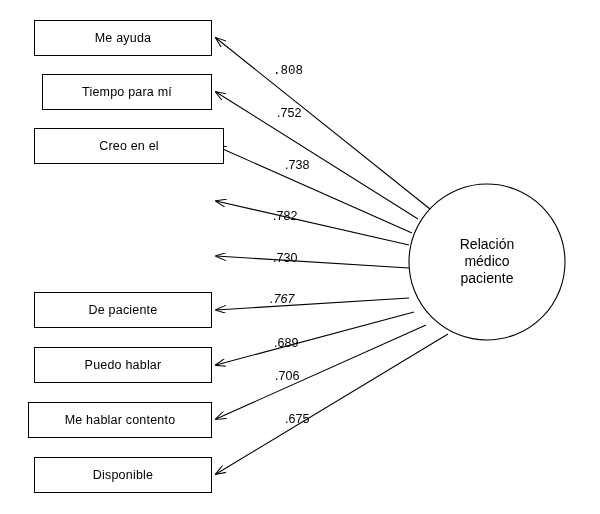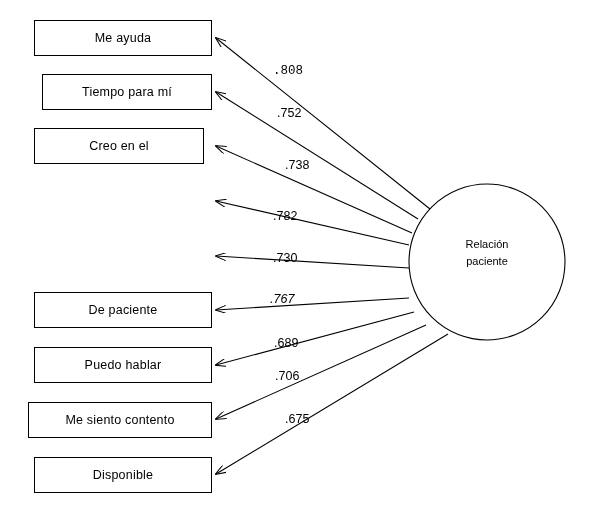--- a/index.html
+++ b/index.html
@@ -34,21 +34,21 @@
     align-items: center;
     justify-content: center;
     font-size: 12.5px;
     color: #000000;
     letter-spacing: 0.2px;
     white-space: nowrap;
   }
   .latent-label {
     position: absolute;
     text-align: center;
-    font-size: 11px;
+    font-size: 14px;
     line-height: 17px;
     color: #000000;
     white-space: nowrap;
   }
   .loading-label {
     position: absolute;
     font-size: 12.5px;
     color: #000000;
     white-space: nowrap;
   }
@@ -79,44 +79,45 @@
       <line x1="448" y1="334" x2="216" y2="474"></line>
     </g>
   </svg>
 
   <div class="indicator-box" style="left:34px; top:20px; width:178px; height:36px;">
     <span>Me ayuda</span>
   </div>
   <div class="indicator-box" style="left:42px; top:74px; width:170px; height:36px;">
     <span>Tiempo para mí</span>
   </div>
-  <div class="indicator-box" style="left:34px; top:128px; width:170px; height:36px;">
+  <div class="indicator-box" style="left:34px; top:128px; width:190px; height:36px;">
     <span>Creo en el</span>
   </div>
   <div class="indicator-box" style="left:34px; top:292px; width:178px; height:36px;">
     <span>De paciente</span>
   </div>
   <div class="indicator-box" style="left:34px; top:347px; width:178px; height:36px;">
     <span>Puedo hablar</span>
   </div>
   <div class="indicator-box" style="left:28px; top:402px; width:184px; height:36px;">
-    <span>Me siento contento</span>
+    <span>Me hablar contento</span>
   </div>
   <div class="indicator-box" style="left:34px; top:457px; width:178px; height:36px;">
     <span>Disponible</span>
   </div>
 
   <div class="loading-label" style="left:273px; top:64px;font-family:Liberation Mono, monospace;">.808</div>
   <div class="loading-label" style="left:277px; top:106px;">.752</div>
   <div class="loading-label" style="left:285px; top:158px;">.738</div>
   <div class="loading-label" style="left:273px; top:209px;">.782</div>
   <div class="loading-label" style="left:273px; top:251px;">.730</div>
   <div class="loading-label" style="left:270px; top:292px;font-style:italic;">.767</div>
   <div class="loading-label" style="left:274px; top:336px;">.689</div>
   <div class="loading-label" style="left:275px; top:369px;">.706</div>
   <div class="loading-label" style="left:285px; top:412px;">.675</div>
 
   <div class="latent-label" style="left:437px; top:236px; width:100px;">
     <div>Relación</div>
+    <div>médico</div>
     <div>paciente</div>
   </div>
 
 </div>
 
 </body></html>

